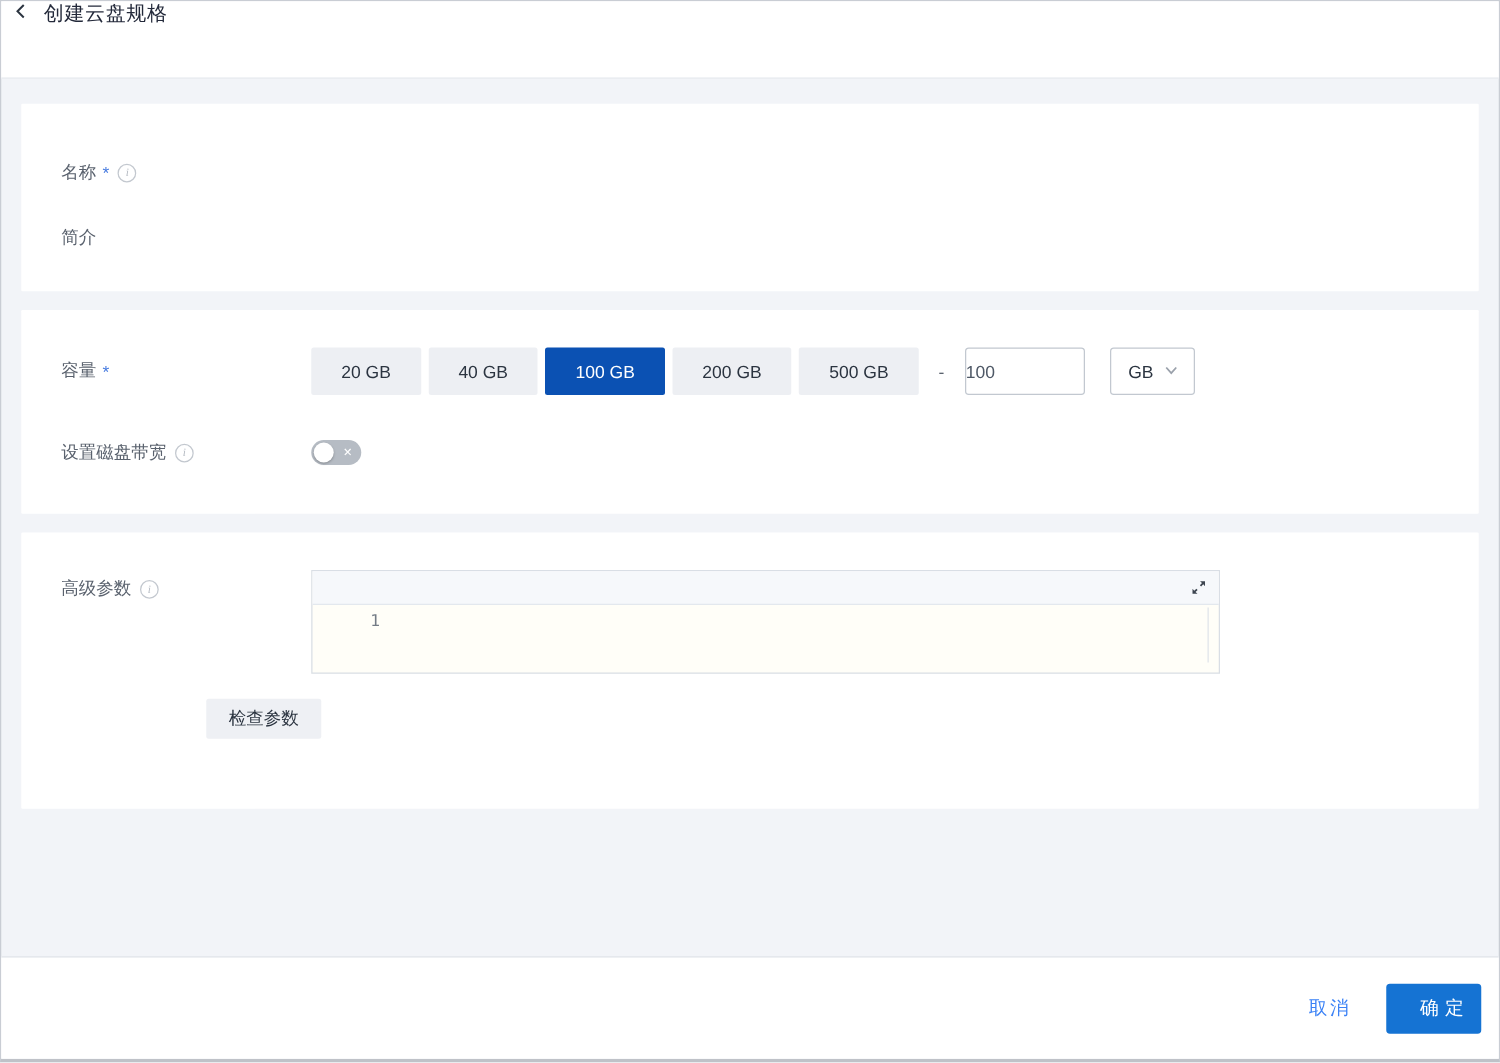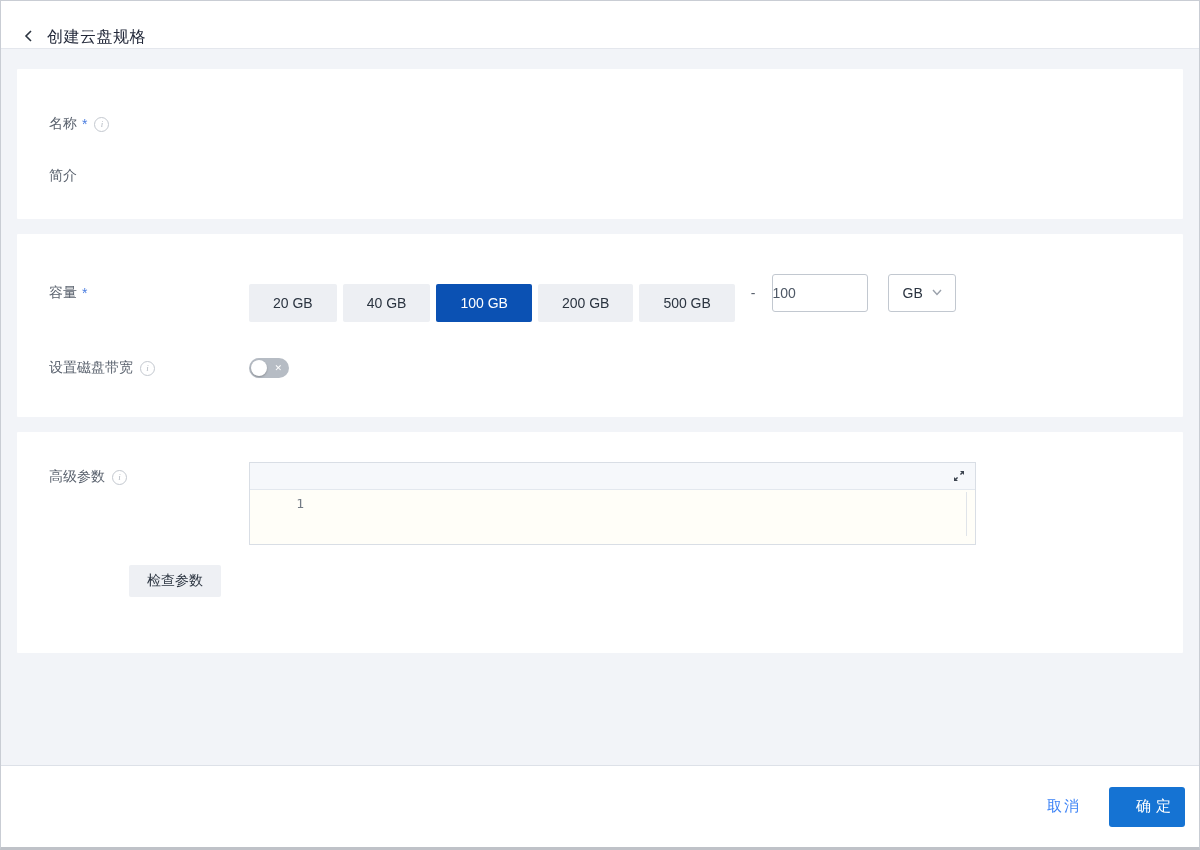--- a/index.html
+++ b/index.html
@@ -5,22 +5,22 @@
   * { margin:0; padding:0; box-sizing:border-box; }
   html,body { width:1200px; height:850px; background:#fff; }
   body { font-family:"Liberation Sans","DejaVu Sans",sans-serif; }
   .window {
     width:1200px; height:850px;
     border:1px solid #c9cdd4; border-bottom:3px solid #bfc2c8;
     display:flex; flex-direction:column; background:#f2f4f8;
   }
   
   .header {
-    height:48px; background:#fff; border-bottom:1px solid #e4e7ed;
-    display:flex; align-items:flex-end; padding:0 20px; flex:0 0 auto;
+    height:62px; background:#fff; border-bottom:1px solid #e4e7ed;
+    display:flex; align-items:flex-start; padding:0 8px; flex:0 0 auto;
   }
   .back-btn { display:flex; align-items:center; cursor:pointer; margin-right:10px; }
   .page-title { font-size:16px; color:#23293a; letter-spacing:0.5px; }
   
   .body { flex:1 1 auto; overflow:hidden; }
   .card {
     background:#fff; margin:0 16px 15px 16px; border-radius:1px;
   }
   .card.first { margin-top:20px; }
   .card-inner { padding:30px 32px; }
@@ -55,21 +55,20 @@
     font-size:14px; color:#3c444f; padding:8px 12px; outline:none; resize:both;
     font-family:"Liberation Sans","DejaVu Sans",sans-serif;
   }
   .counter { font-size:13px; color:#9ba1ab; padding-bottom:2px; }
   
   .cap-group { display:flex; align-items:center; gap:6px; }
   .cap-btn {
     height:38px; padding:0 24px; background:#edeff3; border:none; border-radius:2px;
     font-size:14px; color:#2b3440; display:flex; align-items:center; cursor:pointer;
     font-family:"Liberation Sans","DejaVu Sans",sans-serif;
-    margin-top:20px;
   }
   .cap-btn.selected { background:#0b51b3; color:#fff; }
   .cap-sep { color:#5a626e; font-size:14px; margin:0 10px; }
   .cap-input {
     width:96px; height:38px; border:1px solid #c2c8d0; border-radius:3px;
     font-size:14px; color:#4e5866; padding:0 0; outline:none;
     font-family:"Liberation Sans","DejaVu Sans",sans-serif;
   }
   .unit-select {
     width:68px; height:38px; border:1px solid #c2c8d0; border-radius:3px; margin-left:14px;
@@ -96,21 +95,21 @@
     display:flex; align-items:center; justify-content:flex-end; padding:0 10px;
   }
   .expand-btn { cursor:pointer; display:flex; }
   .editor-body { height:54px; position:relative; }
   .line-no {
     position:absolute; left:34px; top:6px; width:20px; text-align:right;
     font-family:"DejaVu Sans Mono","Liberation Mono",monospace; font-size:13px; color:#737b85;
   }
   .editor-scroll { position:absolute; right:8px; top:2px; bottom:8px; width:1px; background:#e0e4e9; }
   .check-btn {
-    margin:20px 0 0 80px; height:32px; padding:0 18px; background:#eef0f4; border:none;
+    margin:20px 0 0 116px; height:32px; padding:0 18px; background:#eef0f4; border:none;
     border-radius:2px; font-size:14px; color:#2b3440; cursor:pointer;
     font-family:"Liberation Sans","DejaVu Sans",sans-serif;
   }
   
   .footer {
     flex:0 0 82px; background:#fff; border-top:1px solid #dde1e8;
     display:flex; align-items:center; justify-content:flex-end; padding-right:14px; gap:28px;
   }
   .cancel-btn {
     background:none; border:none; font-size:15px; color:#3b82f6; letter-spacing:2px; cursor:pointer;

